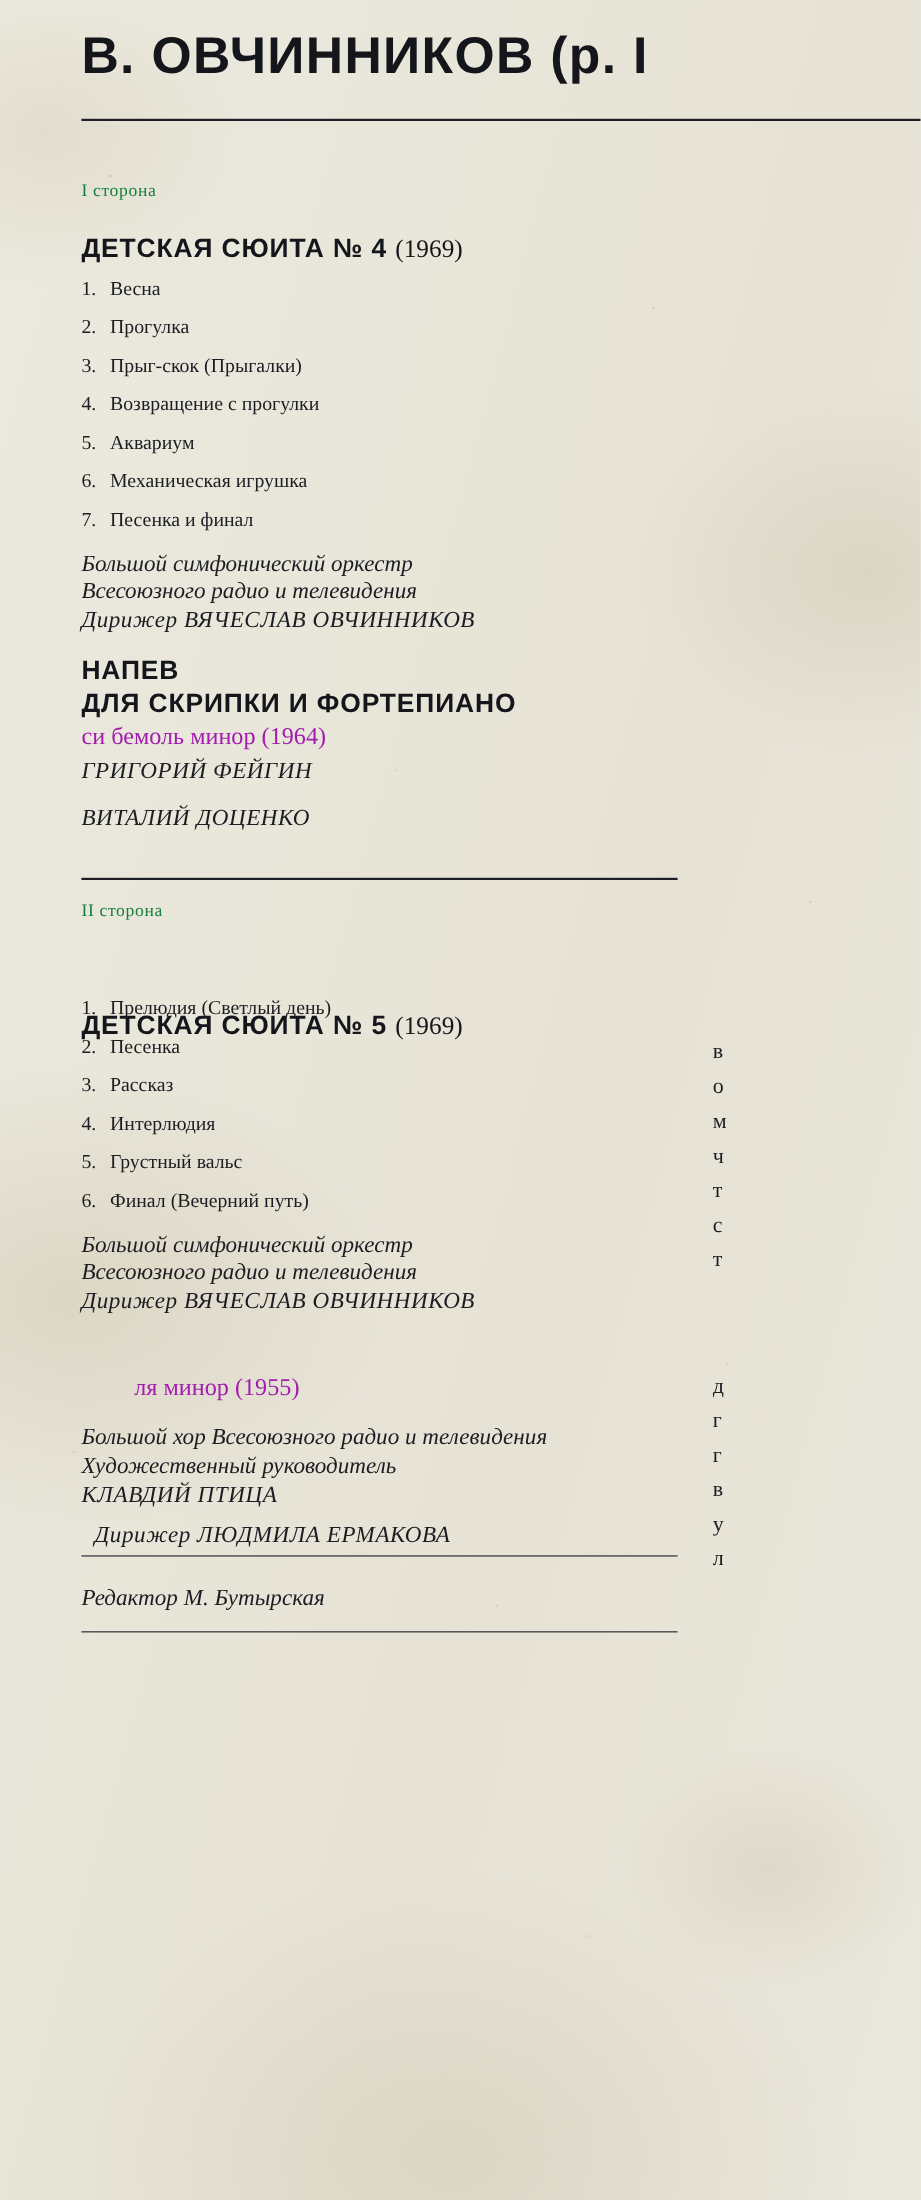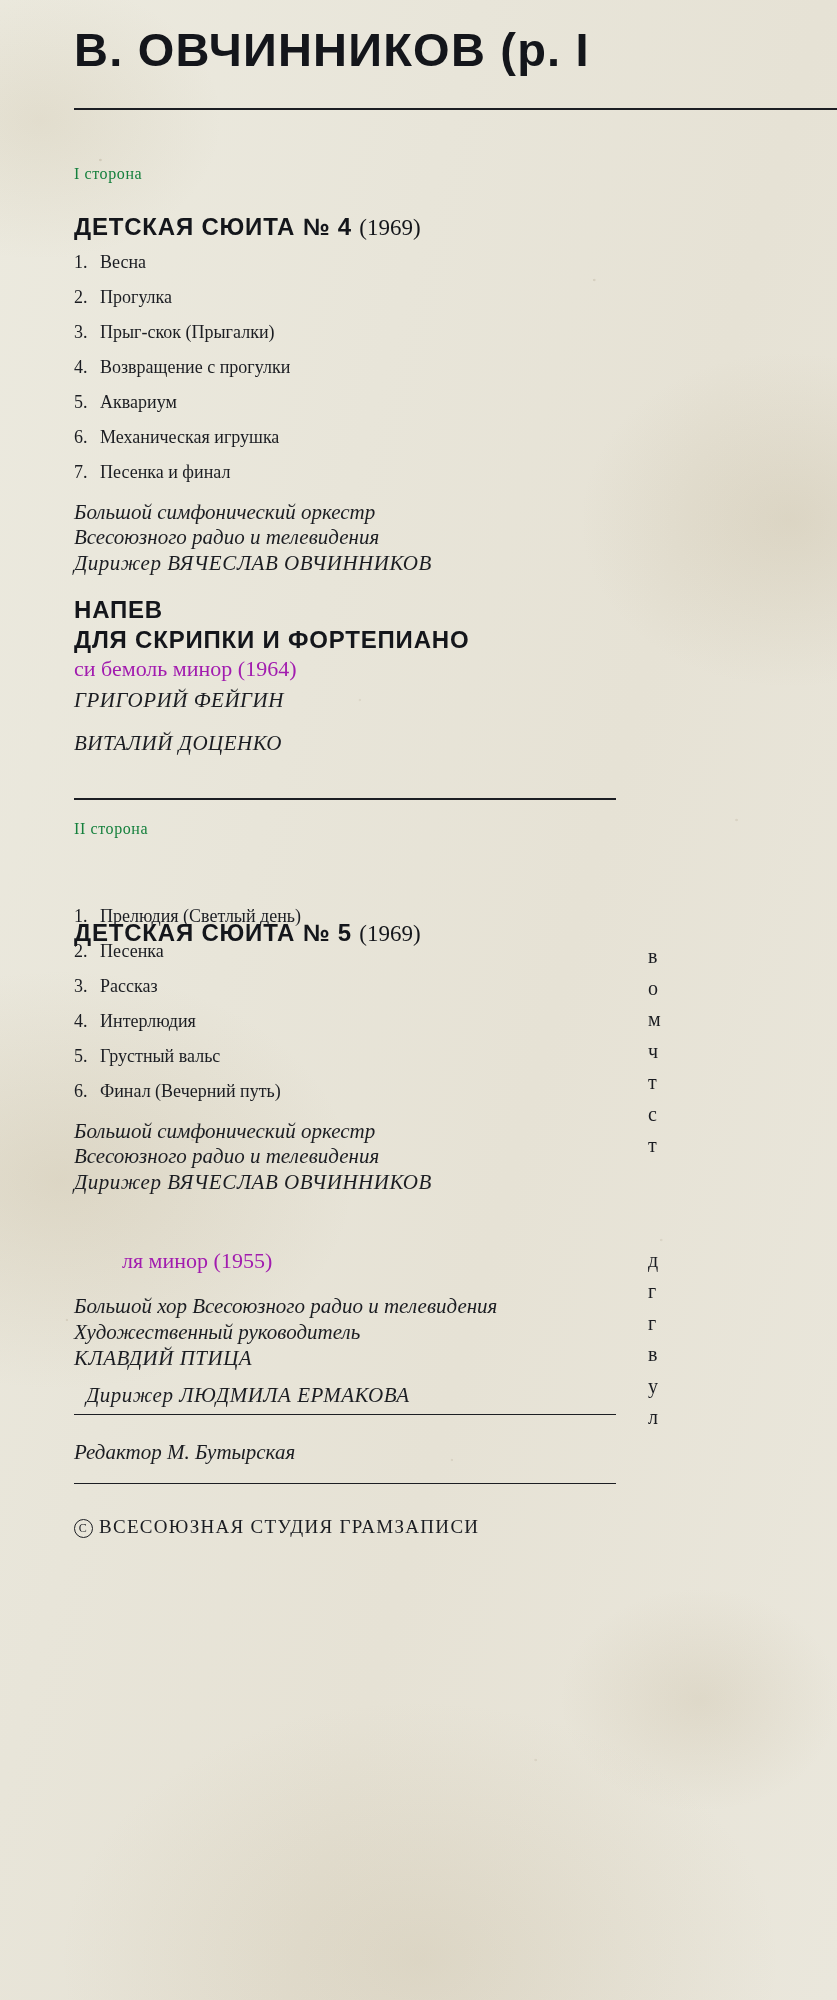--- a/index.html
+++ b/index.html
@@ -251,23 +251,20 @@
   <div class="perf" style="left:74px; top:1320px;">Художественный руководитель</div>
   <div class="perf-caps" style="left:74px; top:1346px;">КЛАВДИЙ ПТИЦА</div>
   <div class="perf-caps" style="left:86px; top:1383px;">Дирижер ЛЮДМИЛА ЕРМАКОВА</div>
 
   <div class="rule rule-bot"></div>
 
   <div class="perf" style="left:74px; top:1440px;">Редактор М. Бутырская</div>
 
   <div class="rule rule-bottom"></div>
 
-  <div class="copyright">
-    <span class="csym">C</span><span>ВСЕСОЮЗНАЯ СТУДИЯ ГРАМЗАПИСИ</span>
-  </div>
 
   <div class="right-col">
     <p>в
 о
 м
 ч
 т
 с
 т</p>
     <p>д

